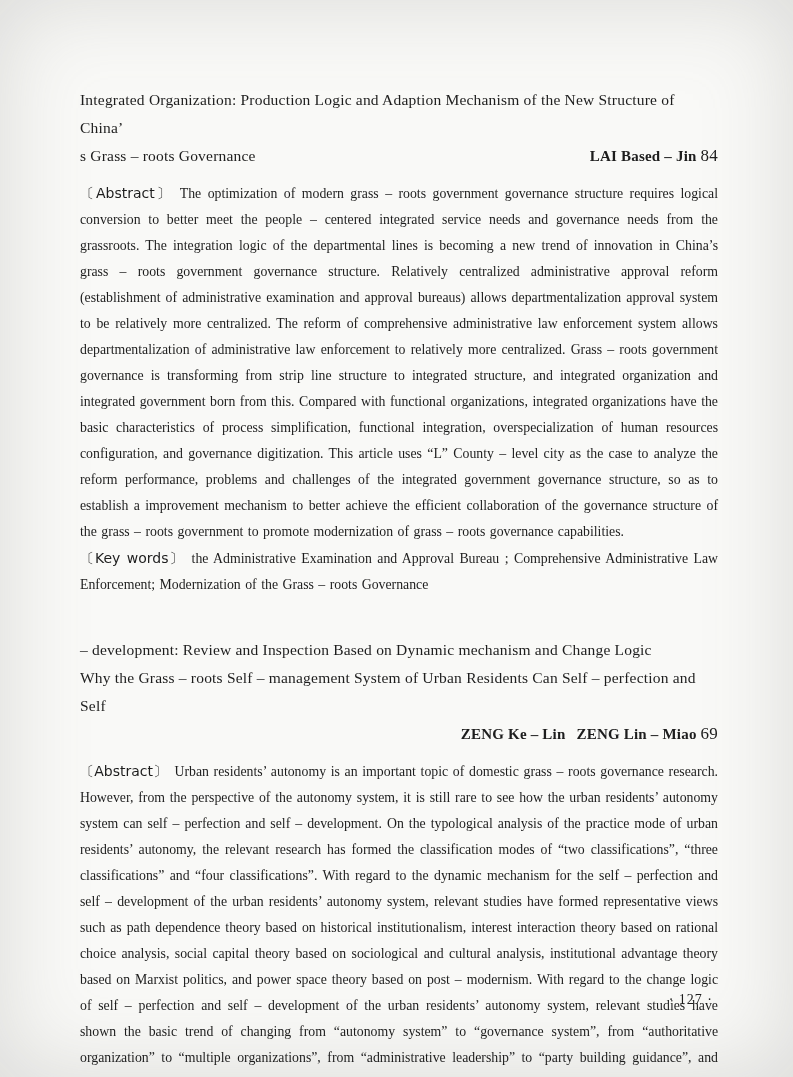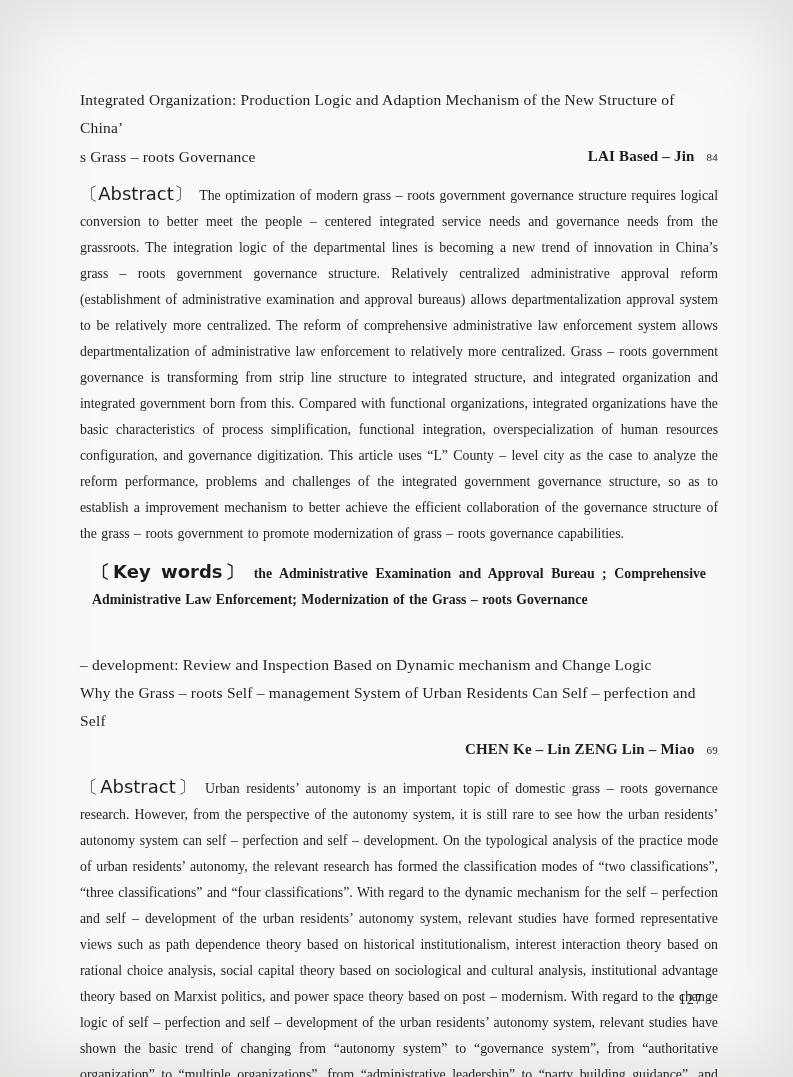--- a/index.html
+++ b/index.html
@@ -29,51 +29,51 @@
     font-size: 15.5px;
     font-weight: normal;
     line-height: 28px;
     letter-spacing: 0.2px;
   }
   .entry-1 .entry-title { margin-top: 86px; }
   .entry-2 .entry-title { margin-top: 38px; }
   .trow {
     display: flex;
     justify-content: space-between;
-    align-items: center;
+    align-items: flex-start;
   }
   .authors {
     font-weight: bold;
     font-size: 15px;
     white-space: nowrap;
   }
   .authors-row {
     text-align: right;
     font-size: 15px;
     line-height: 28px;
     font-weight: bold;
   }
-  .author-gap { margin-left: 4px; }
+  .author-gap { margin-left: 11px; }
   .pageno {
     font-weight: normal;
-    margin-left: 12px;
-    font-size: 11px;
+    margin-left: 4px;
+    font-size: 17px;
   }
   .abs {
     margin: 10px 0 0 0;
     font-size: 13.8px;
     line-height: 26px;
     text-align: justify;
     word-spacing: 1px;
   }
-  .kw { margin: 12px; font-weight: bold; }
+  .kw { margin: 0; }
   .lbl {
     margin-right: 7px;
     font-family: "DejaVu Sans", "DejaVu Serif", "Liberation Serif", serif;
-    font-size: 18px;
+    font-size: 14px;
   }
   .folio {
     position: absolute;
     top: 992px;
     right: 80px;
     font-size: 14px;
     letter-spacing: 1px;
   }
 </style>
 </head>
@@ -91,21 +91,21 @@
         </div>
       </h2>
       <p class="abs"><span class="lbl">〔Abstract〕</span><span>The optimization of modern grass – roots government governance structure requires logical conversion to better meet the people – centered integrated service needs and governance needs from the grassroots. The integration logic of the departmental lines is becoming a new trend of innovation in China’s grass – roots government governance structure. Relatively centralized administrative approval reform (establishment of administrative examination and approval bureaus) allows departmentalization approval system to be relatively more centralized. The reform of comprehensive administrative law enforcement system allows departmentalization of administrative law enforcement to relatively more centralized. Grass – roots government governance is transforming from strip line structure to integrated structure, and integrated organization and integrated government born from this. Compared with functional organizations, integrated organizations have the basic characteristics of process simplification, functional integration, overspecialization of human resources configuration, and governance digitization. This article uses “L” County – level city as the case to analyze the reform performance, problems and challenges of the integrated government governance structure, so as to establish a improvement mechanism to better achieve the efficient collaboration of the governance structure of the grass – roots government to promote modernization of grass – roots governance capabilities.</span></p>
       <p class="abs kw"><span class="lbl">〔Key words〕</span><span>the Administrative Examination and Approval Bureau ; Comprehensive Administrative Law Enforcement; Modernization of the Grass – roots Governance</span></p>
     </section>
 
     <section class="entry entry-2">
       <h2 class="entry-title">
         <div>– development: Review and Inspection Based on Dynamic mechanism and Change Logic</div>
         <div>Why the Grass – roots Self – management System of Urban Residents Can Self – perfection and Self</div>
-        <div class="authors-row"><b>CHEN Ke – Lin</b><b class="author-gap">ZENG Lin – Miao</b><span class="pageno">69</span></div>
+        <div class="authors-row"><b>ZENG Ke – Lin</b><b class="author-gap">ZENG Lin – Miao</b><span class="pageno">69</span></div>
       </h2>
       <p class="abs"><span class="lbl">〔Abstract〕</span><span>Urban residents’ autonomy is an important topic of domestic grass – roots governance research. However, from the perspective of the autonomy system, it is still rare to see how the urban residents’ autonomy system can self – perfection and self – development. On the typological analysis of the practice mode of urban residents’ autonomy, the relevant research has formed the classification modes of “two classifications”, “three classifications” and “four classifications”. With regard to the dynamic mechanism for the self – perfection and self – development of the urban residents’ autonomy system, relevant studies have formed representative views such as path dependence theory based on historical institutionalism, interest interaction theory based on rational choice analysis, social capital theory based on sociological and cultural analysis, institutional advantage theory based on Marxist politics, and power space theory based on post – modernism. With regard to the change logic of self – perfection and self – development of the urban residents’ autonomy system, relevant studies have shown the basic trend of changing from “autonomy system” to “governance system”, from “authoritative organization” to “multiple organizations”, from “administrative leadership” to “party building guidance”, and from “elite participation” to “democratic participation”. At present, in the research of urban residents’ autonomy system, there are still some problems, such as the dualistic opposition tendency of the analytical framework, the lack of an overall perspective, the lack of localization of the theoretical perspective, the difficulty in dialogue between experience and theory, the lack of richness of research methods, and the limited representativeness of research conclusions. Therefore, it is necessary to systematically build a comprehensive plan to promote the self – perfection and self – development of urban residents’ autonomy system in the new era from the three levels of subject, structure and path.</span></p>
 
     </section>
 
   </div>
 
   <div class="folio">· 127 ·</div>
 </div>
 

